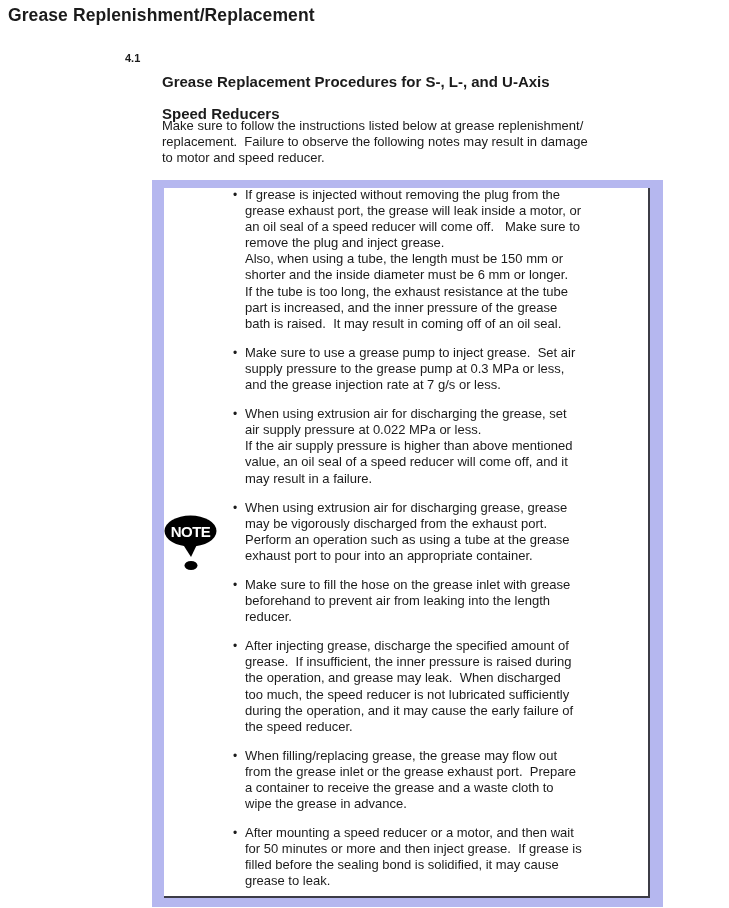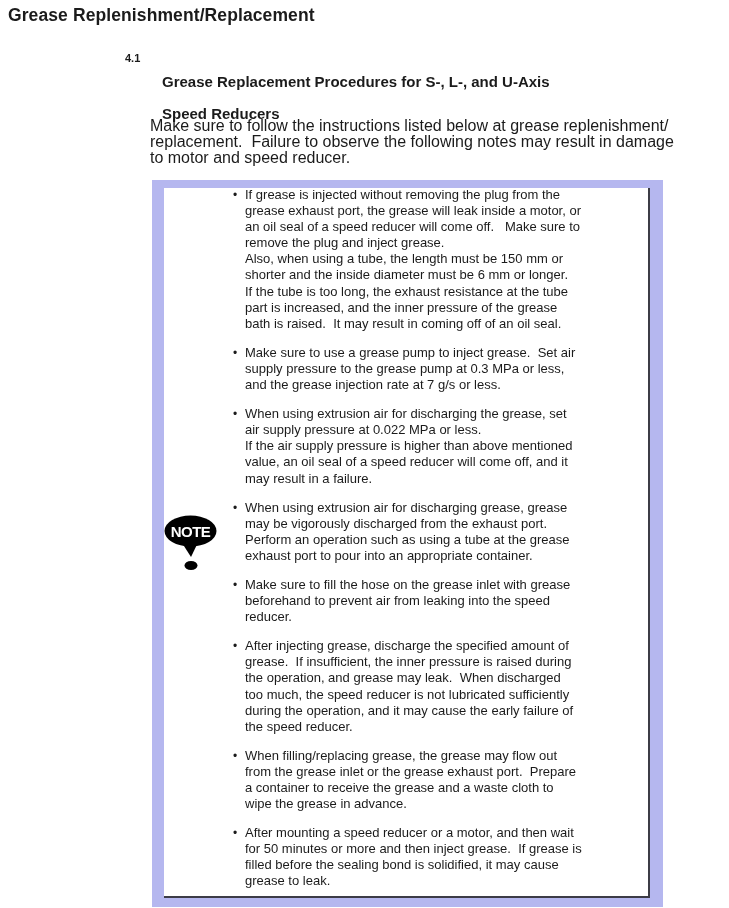--- a/index.html
+++ b/index.html
@@ -13,22 +13,22 @@
   }
   .sec-num{
     position:absolute;left:125px;top:42px;
     font-size:11px;font-weight:bold;line-height:32px;white-space:pre;
   }
   .sec-heading{
     position:absolute;left:162px;top:42px;
     font-size:15px;font-weight:bold;line-height:32px;white-space:pre;margin-top:24px;
   }
   .intro{
-    position:absolute;left:150px;top:118px;
-    font-size:16px;line-height:16px;white-space:pre;
+    position:absolute;left:162px;top:118px;
+    font-size:13px;line-height:16px;white-space:pre;
   }
   .note-box{
     position:absolute;left:152px;top:180px;width:511px;height:727px;
     box-sizing:border-box;background:#ffffff;
     border:solid #b5b7ef;
     border-width:8px 13px 9px 12px;
     box-shadow:inset -2px -2px 0 0 #3c3c46;
   }
   .note-icon{position:absolute;left:164px;top:515px;}
   .bullets{
@@ -93,21 +93,21 @@
       <div class="bullet">
         <span class="marker">•</span>
         <span class="btext">When using extrusion air for discharging grease, grease
 may be vigorously discharged from the exhaust port.
 Perform an operation such as using a tube at the grease
 exhaust port to pour into an appropriate container.</span>
       </div>
       <div class="bullet">
         <span class="marker">•</span>
         <span class="btext">Make sure to fill the hose on the grease inlet with grease
-beforehand to prevent air from leaking into the speed
+beforehand to prevent air from leaking into the length
 reducer.</span>
       </div>
       <div class="bullet">
         <span class="marker">•</span>
         <span class="btext">After injecting grease, discharge the specified amount of
 grease.  If insufficient, the inner pressure is raised during
 the operation, and grease may leak.  When discharged
 too much, the speed reducer is not lubricated sufficiently
 during the operation, and it may cause the early failure of
 the speed reducer.</span>

